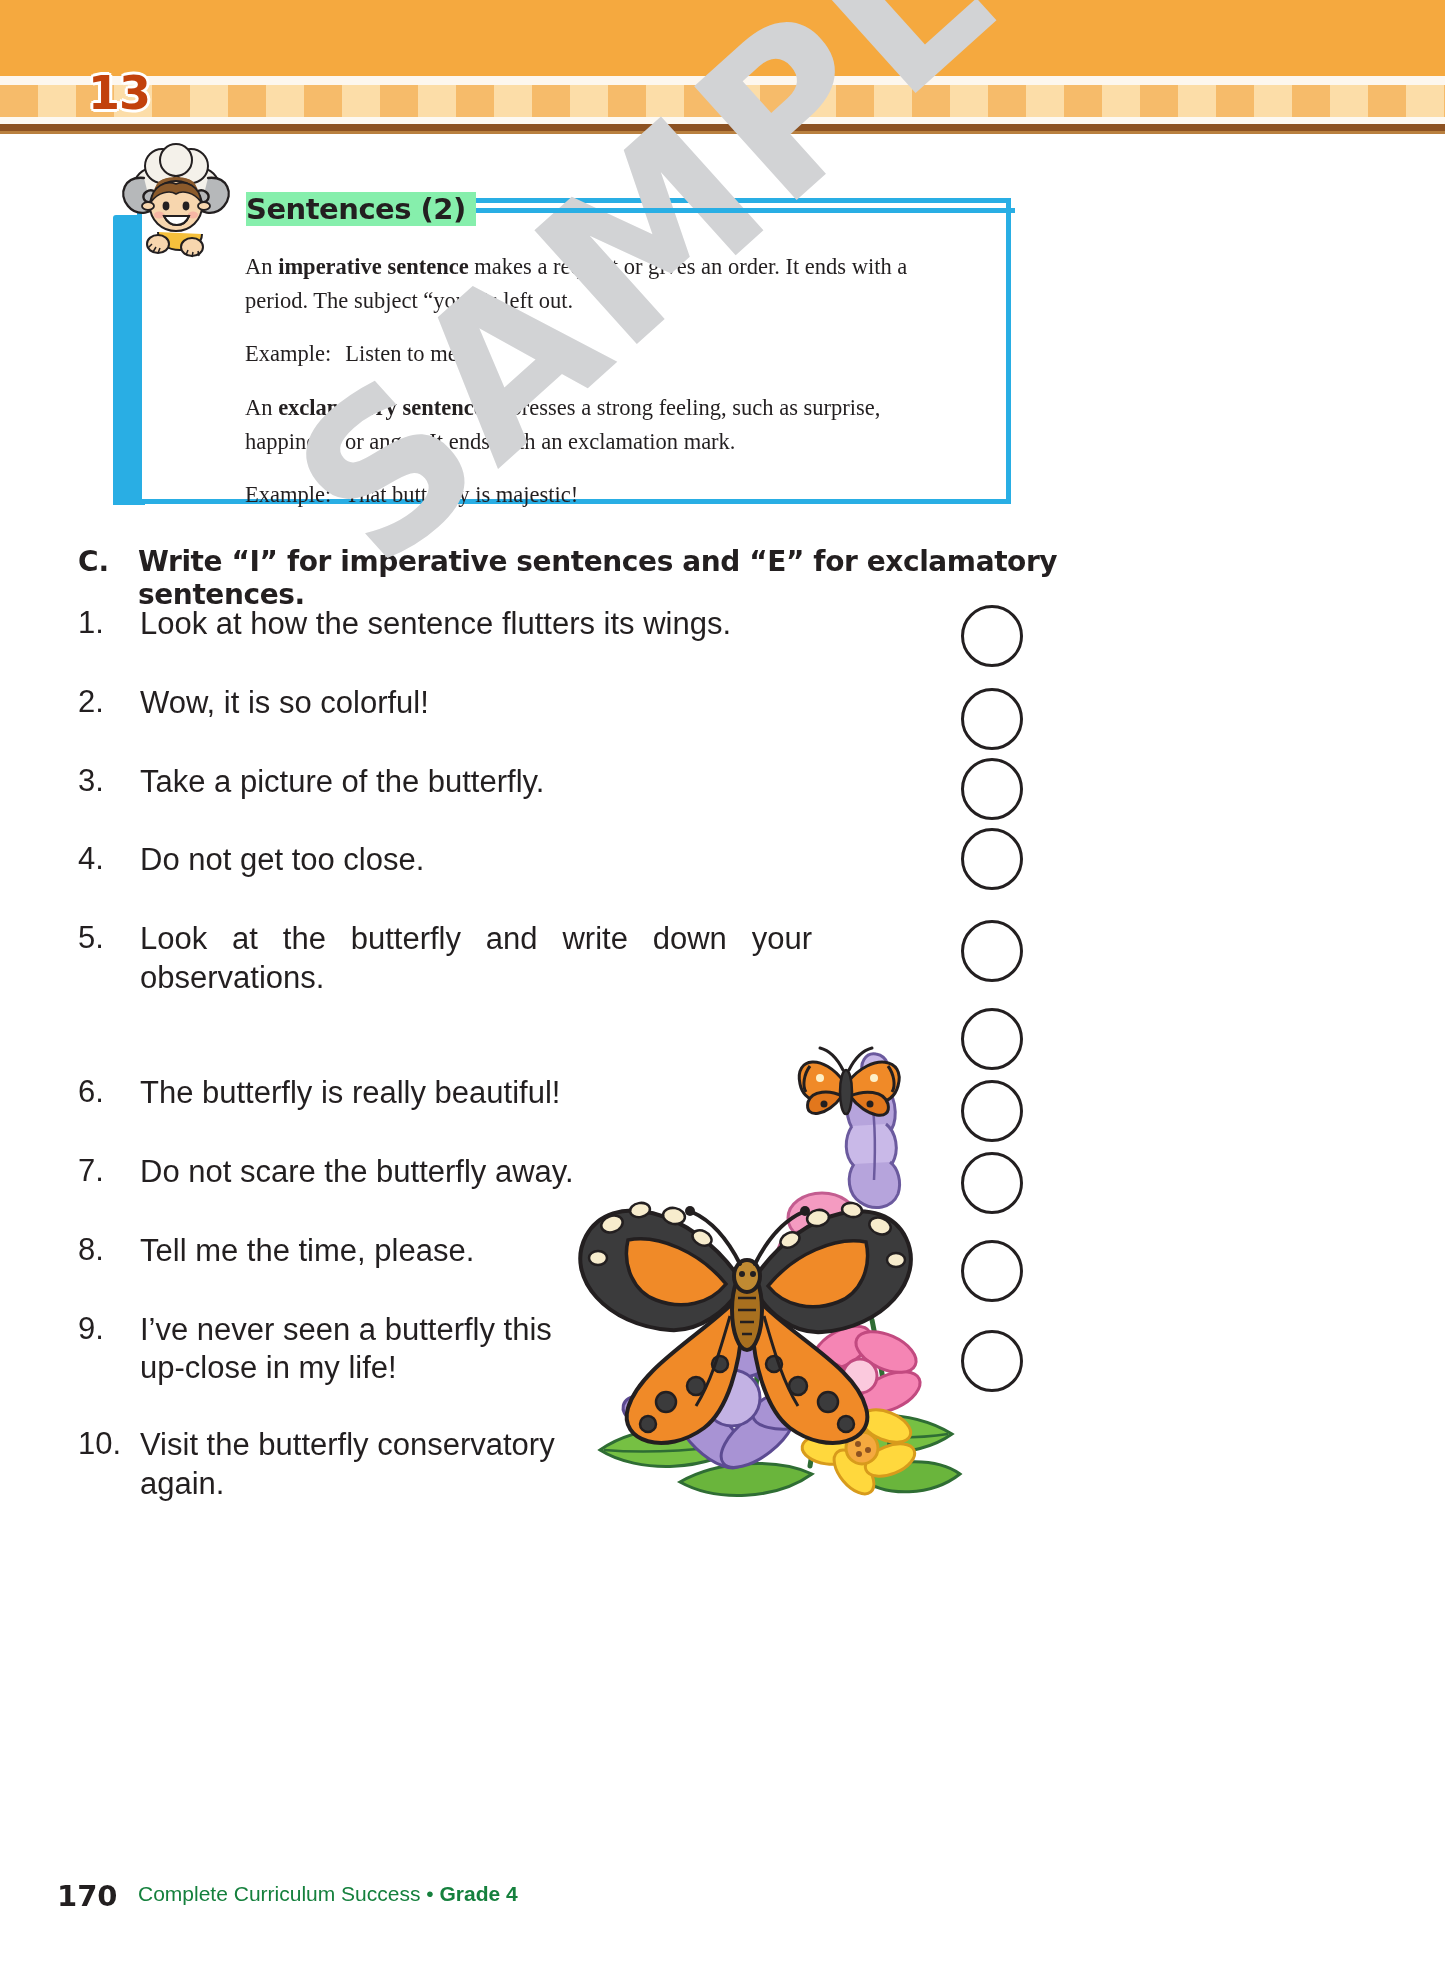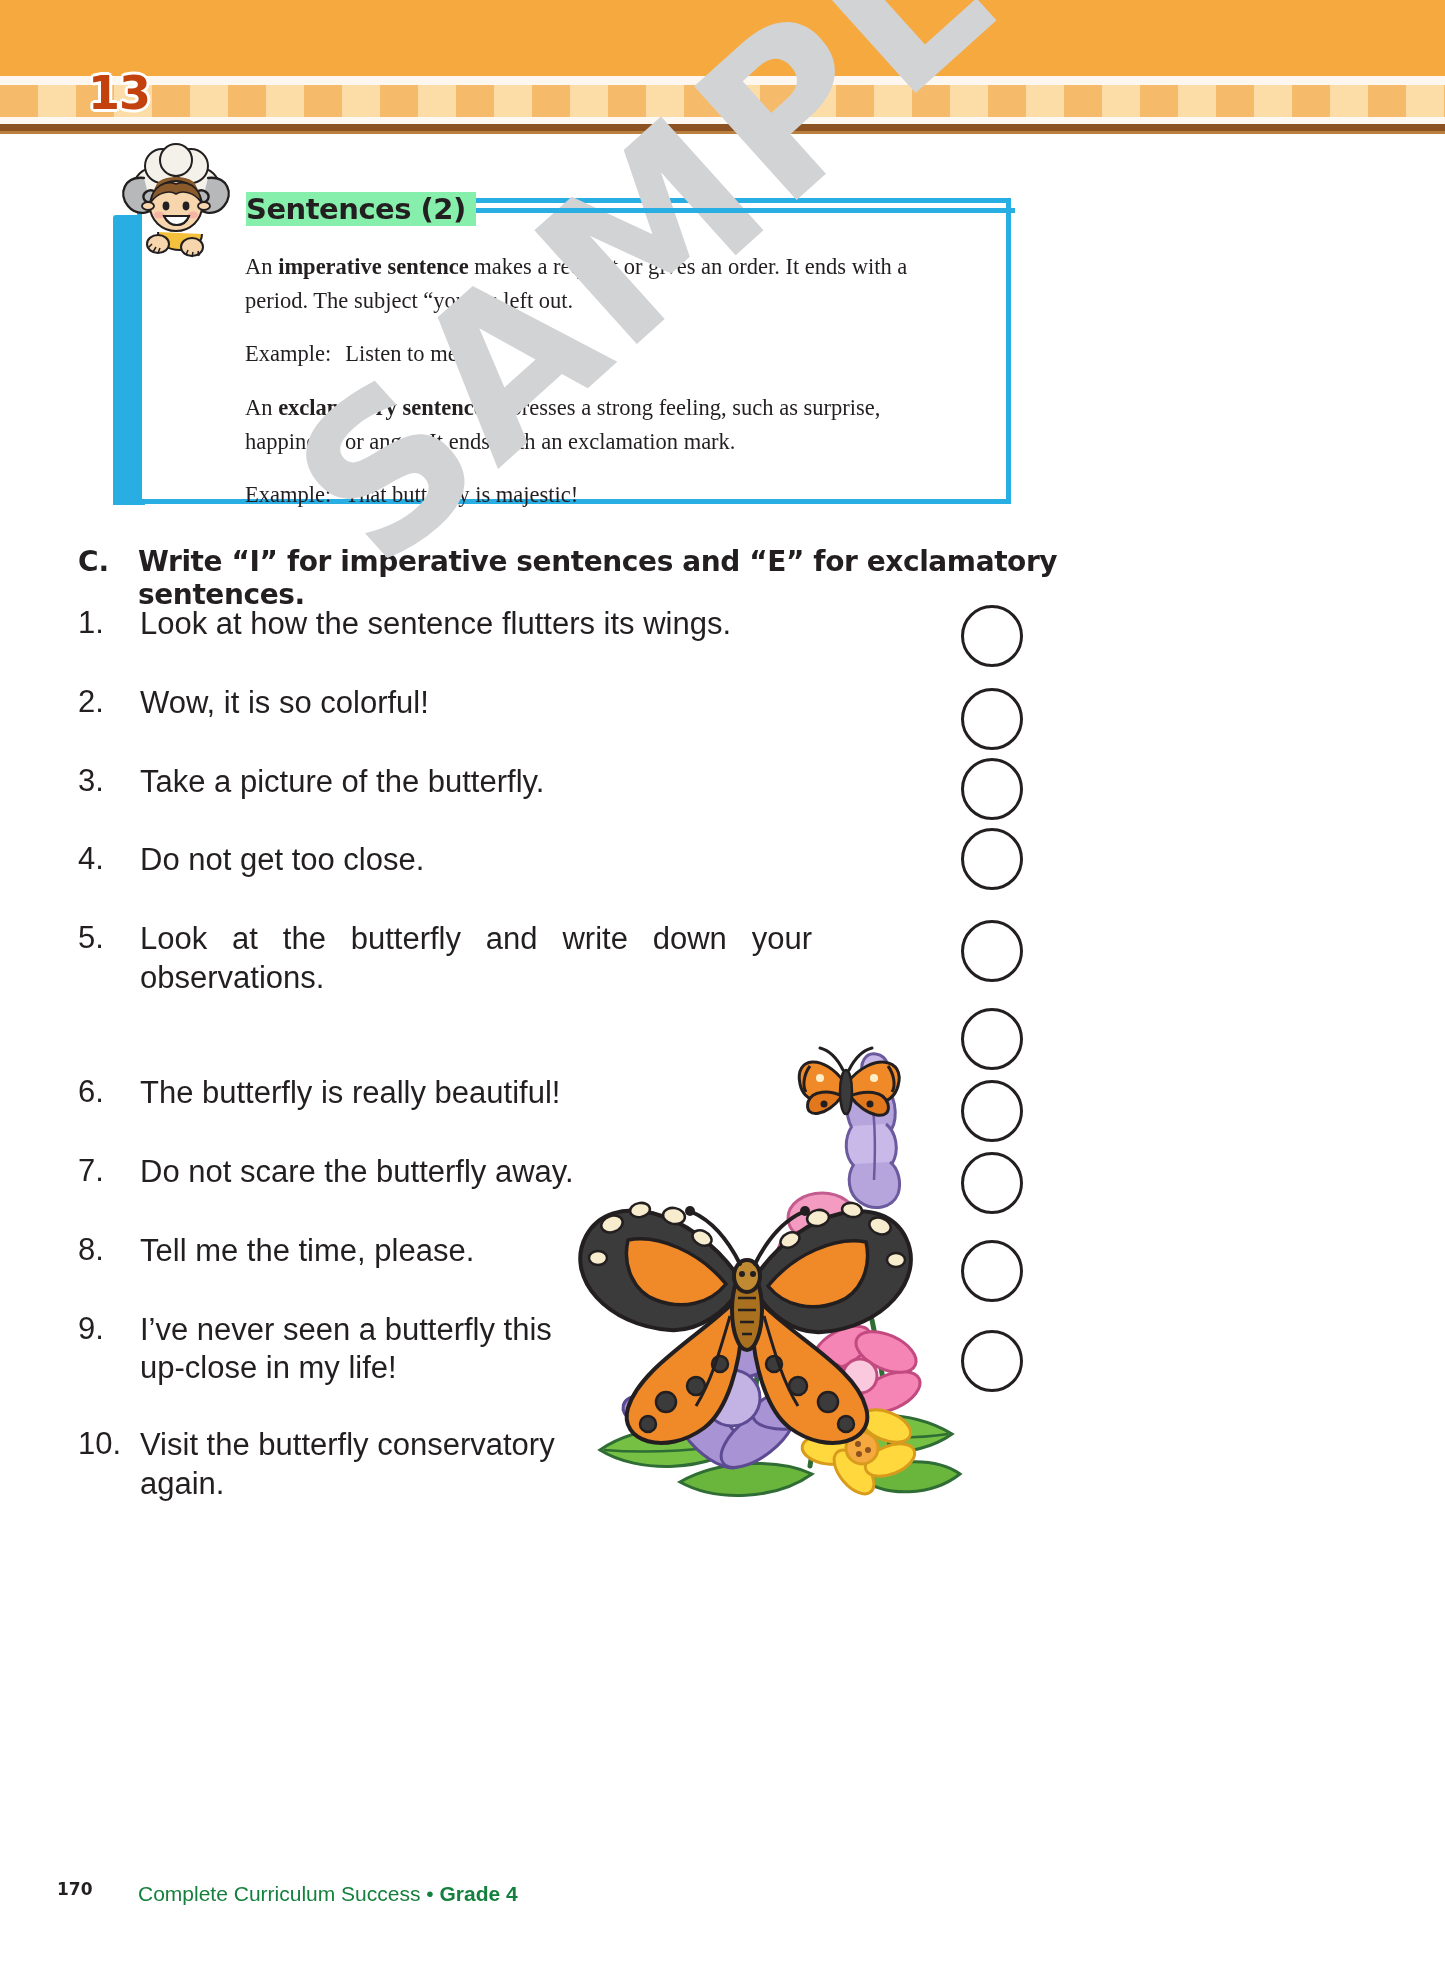--- a/index.html
+++ b/index.html
@@ -118,21 +118,21 @@
     font-family:"DejaVu Sans", sans-serif;
     font-weight:bold;font-size:210px;color:#d2d3d5;
     transform:rotate(-42deg);transform-origin:left top;
     letter-spacing:6px;pointer-events:none;z-index:2;
     white-space:nowrap;
   }
 
   
   .footer-page{
     position:absolute;left:57px;top:1879px;
-    font-family:"DejaVu Sans", sans-serif;font-weight:bold;font-size:17px;color:#231f20;
+    font-family:"DejaVu Sans", sans-serif;font-weight:bold;font-size:29px;color:#231f20;
   }
   .footer-text{
     position:absolute;left:138px;top:1882px;
     font-family:"Liberation Sans", sans-serif;font-size:21px;color:#15803d;
   }
   .footer-text b{font-weight:bold;}
 
   
   .illo{position:absolute;left:560px;top:1030px;width:420px;height:470px;z-index:3;}
 </style>

